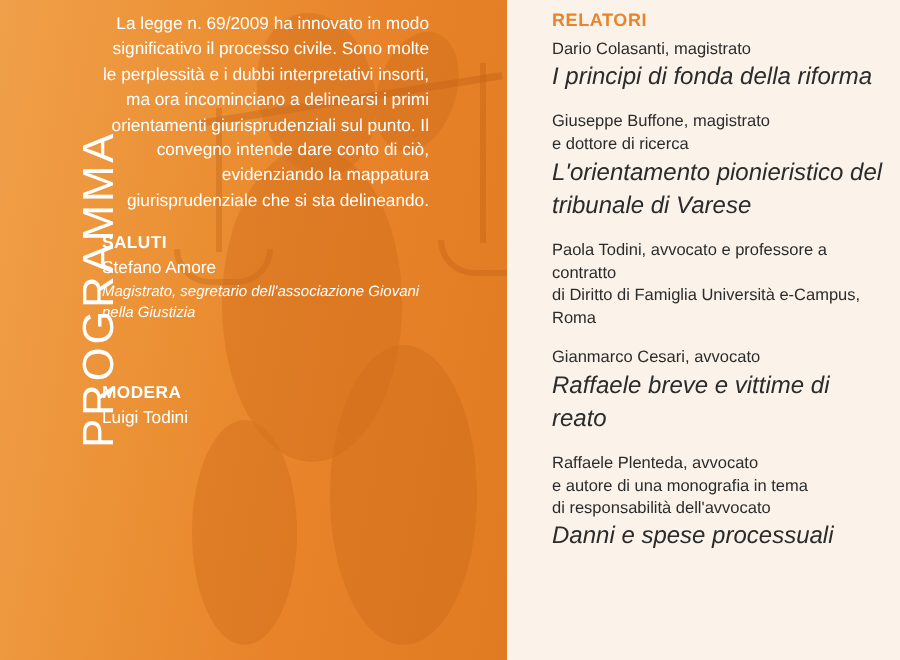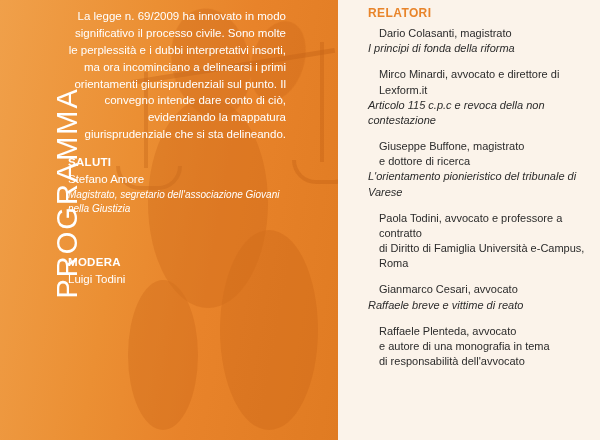--- a/index.html
+++ b/index.html
@@ -151,24 +151,23 @@
     letter-spacing: .4px;
     margin-bottom: 6px;
   }
   .speaker {
     margin-bottom: 11px;
   }
   .sp-line {
     font-size: 11px;
     line-height: 1.38;
     color: #2b2b2b;
-    margin-left: 11px;
   }
   .sp-topic {
-    font-size: 11px;
+    font-size: 16px;
     line-height: 1.38;
     color: #2b2b2b;
     font-style: italic;
   }
 </style>
 </head>
 <body>
 
 <div class="page">
 
@@ -205,24 +204,20 @@
 
   <div class="right-panel">
     <div class="right-inner">
       <div class="relatori-title">RELATORI</div>
 
       <div class="speaker">
         <div class="sp-line">Dario Colasanti, magistrato</div>
         <div class="sp-topic">I principi di fonda della riforma</div>
       </div>
 
-      <div class="speaker">
-        <div class="sp-line">Mirco Minardi, avvocato e direttore di Lexform.it</div>
-        <div class="sp-topic">Articolo 115 c.p.c e revoca della non contestazione</div>
-      </div>
 
       <div class="speaker">
         <div class="sp-line">Giuseppe Buffone, magistrato</div>
         <div class="sp-line">e dottore di ricerca</div>
         <div class="sp-topic">L'orientamento pionieristico del tribunale di Varese</div>
       </div>
 
       <div class="speaker">
         <div class="sp-line">Paola Todini, avvocato e professore a contratto</div>
         <div class="sp-line">di Diritto di Famiglia Università e-Campus, Roma</div>
@@ -230,18 +225,19 @@
 
       <div class="speaker">
         <div class="sp-line">Gianmarco Cesari, avvocato</div>
         <div class="sp-topic">Raffaele breve e vittime di reato</div>
       </div>
 
       <div class="speaker">
         <div class="sp-line">Raffaele Plenteda, avvocato</div>
         <div class="sp-line">e autore di una monografia in tema</div>
         <div class="sp-line">di responsabilità dell'avvocato</div>
+        <div class="sp-topic">Danni e spese processuali</div>
       </div>
 
     </div>
   </div>
 
 </div>
 
 </body></html>

